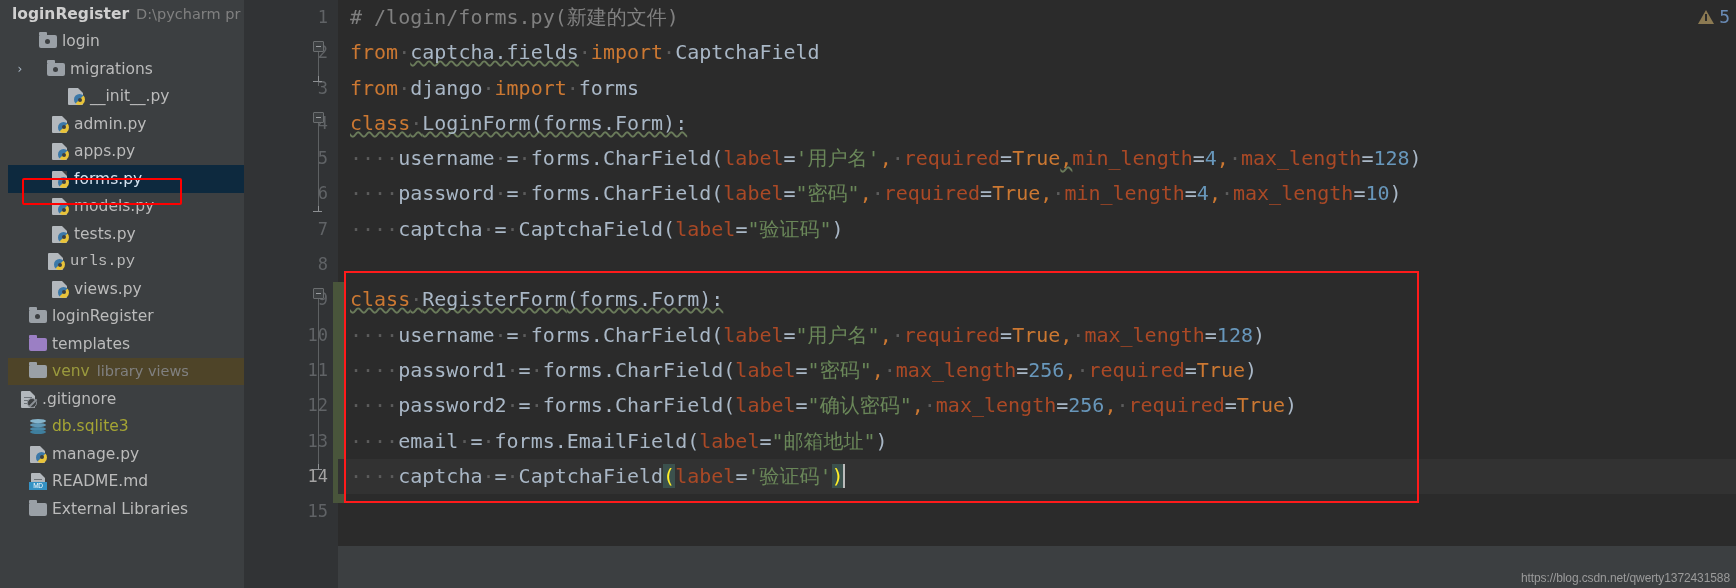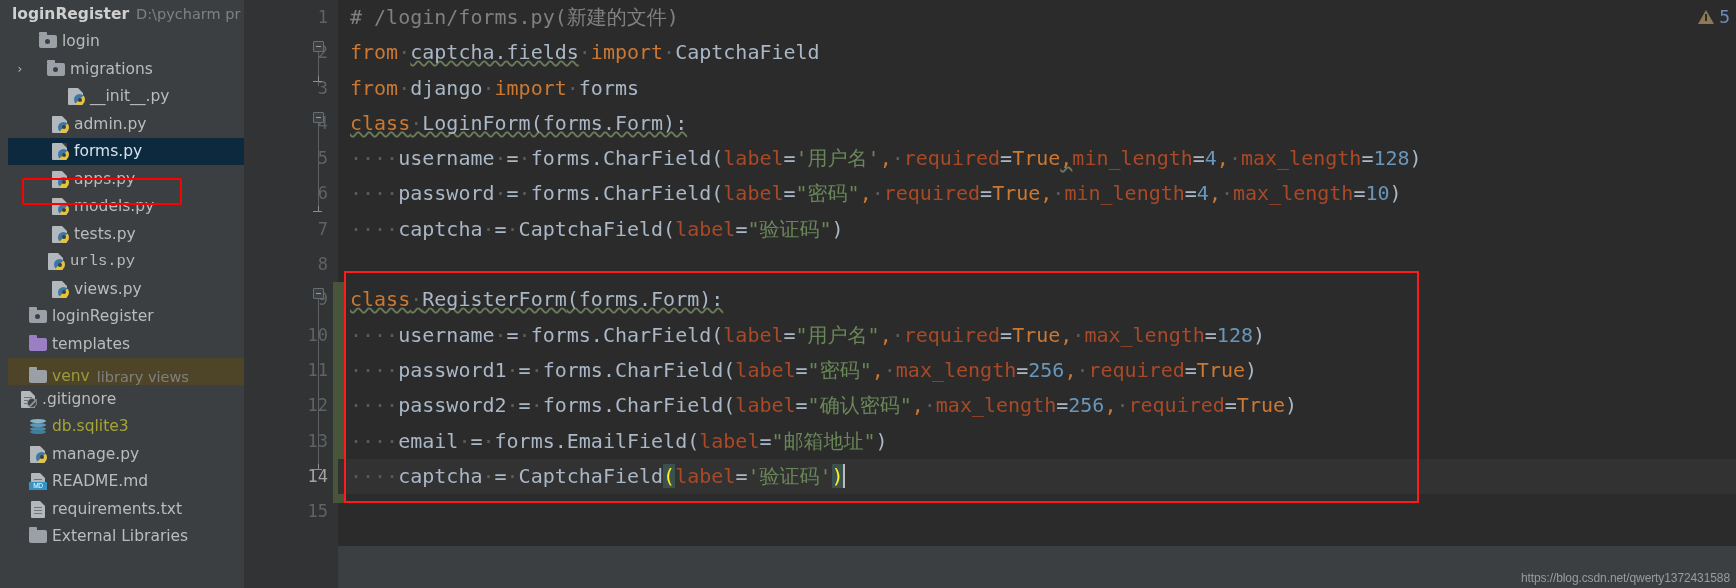--- a/index.html
+++ b/index.html
@@ -23,21 +23,21 @@
   .tree-row {
     height: 27.5px;
     display: flex;
     align-items: center;
     font-size: 15.5px;
     color: #bbbbbb;
     white-space: nowrap;
     position: relative;
   }
   .tree-row.selected { background: #0d293e; }
-  .tree-row.highlight-venv { background: #4e4428; align-items: flex-end; }
+  .tree-row.highlight-venv { background: #4e4428; }
   .arrow {
     width: 16px; flex: 0 0 16px;
     text-align: center;
     color: #a9b7c6; font-size: 12px;
     line-height: 1;
   }
   .ico { flex: 0 0 20px; width: 20px; height: 18px; position: relative; margin-right: 4px; }
   .lbl { color: #bbbbbb; }
   .lbl.root { font-weight: bold; color: #cfcfcf; }
   .sublbl { color: #808080; margin-left: 7px; font-size: 14.5px; }
@@ -210,34 +210,34 @@
     </div>
 
     <div class="tree-row" style="padding-left:42px;">
       <span class="ico">
           <span class="pyfile"></span>
           <span class="pysnake"></span>
         </span>
       <span class="lbl">admin.py</span>
     </div>
 
+    <div class="tree-row" style="padding-left:42px;">
+      <span class="ico">
+          <span class="pyfile"></span>
+          <span class="pysnake"></span>
+        </span>
+      <span class="lbl">apps.py</span>
+    </div>
+
     <div class="tree-row selected" style="padding-left:42px;">
       <span class="ico">
           <span class="pyfile"></span>
           <span class="pysnake"></span>
         </span>
       <span class="lbl sel">forms.py</span>
-    </div>
-
-    <div class="tree-row" style="padding-left:42px;">
-      <span class="ico">
-          <span class="pyfile"></span>
-          <span class="pysnake"></span>
-        </span>
-      <span class="lbl">apps.py</span>
     </div>
 
     <div class="tree-row" style="padding-left:42px;">
       <span class="ico">
           <span class="pyfile"></span>
           <span class="pysnake"></span>
         </span>
       <span class="lbl">models.py</span>
     </div>
 
@@ -319,26 +319,20 @@
     </div>
 
     <div class="tree-row" style="padding-left:20px;">
       <span class="ico">
           <span class="txtfile"></span>
           <span class="mdbadge">MD</span>
         </span>
       <span class="lbl">README.md</span>
     </div>
 
-    <div class="tree-row" style="padding-left:20px;">
-      <span class="ico">
-          <span class="txtfile"></span>
-        </span>
-      <span class="lbl">requirements.txt</span>
-    </div>
 
     <div class="tree-row" style="padding-left:4px;">
       <span class="arrow"></span>
       <span class="ico">
           <span class="folder plain"></span>
         </span>
       <span class="lbl">External Libraries</span>
     </div>
 
     <div class="sel-box-red"></div>

